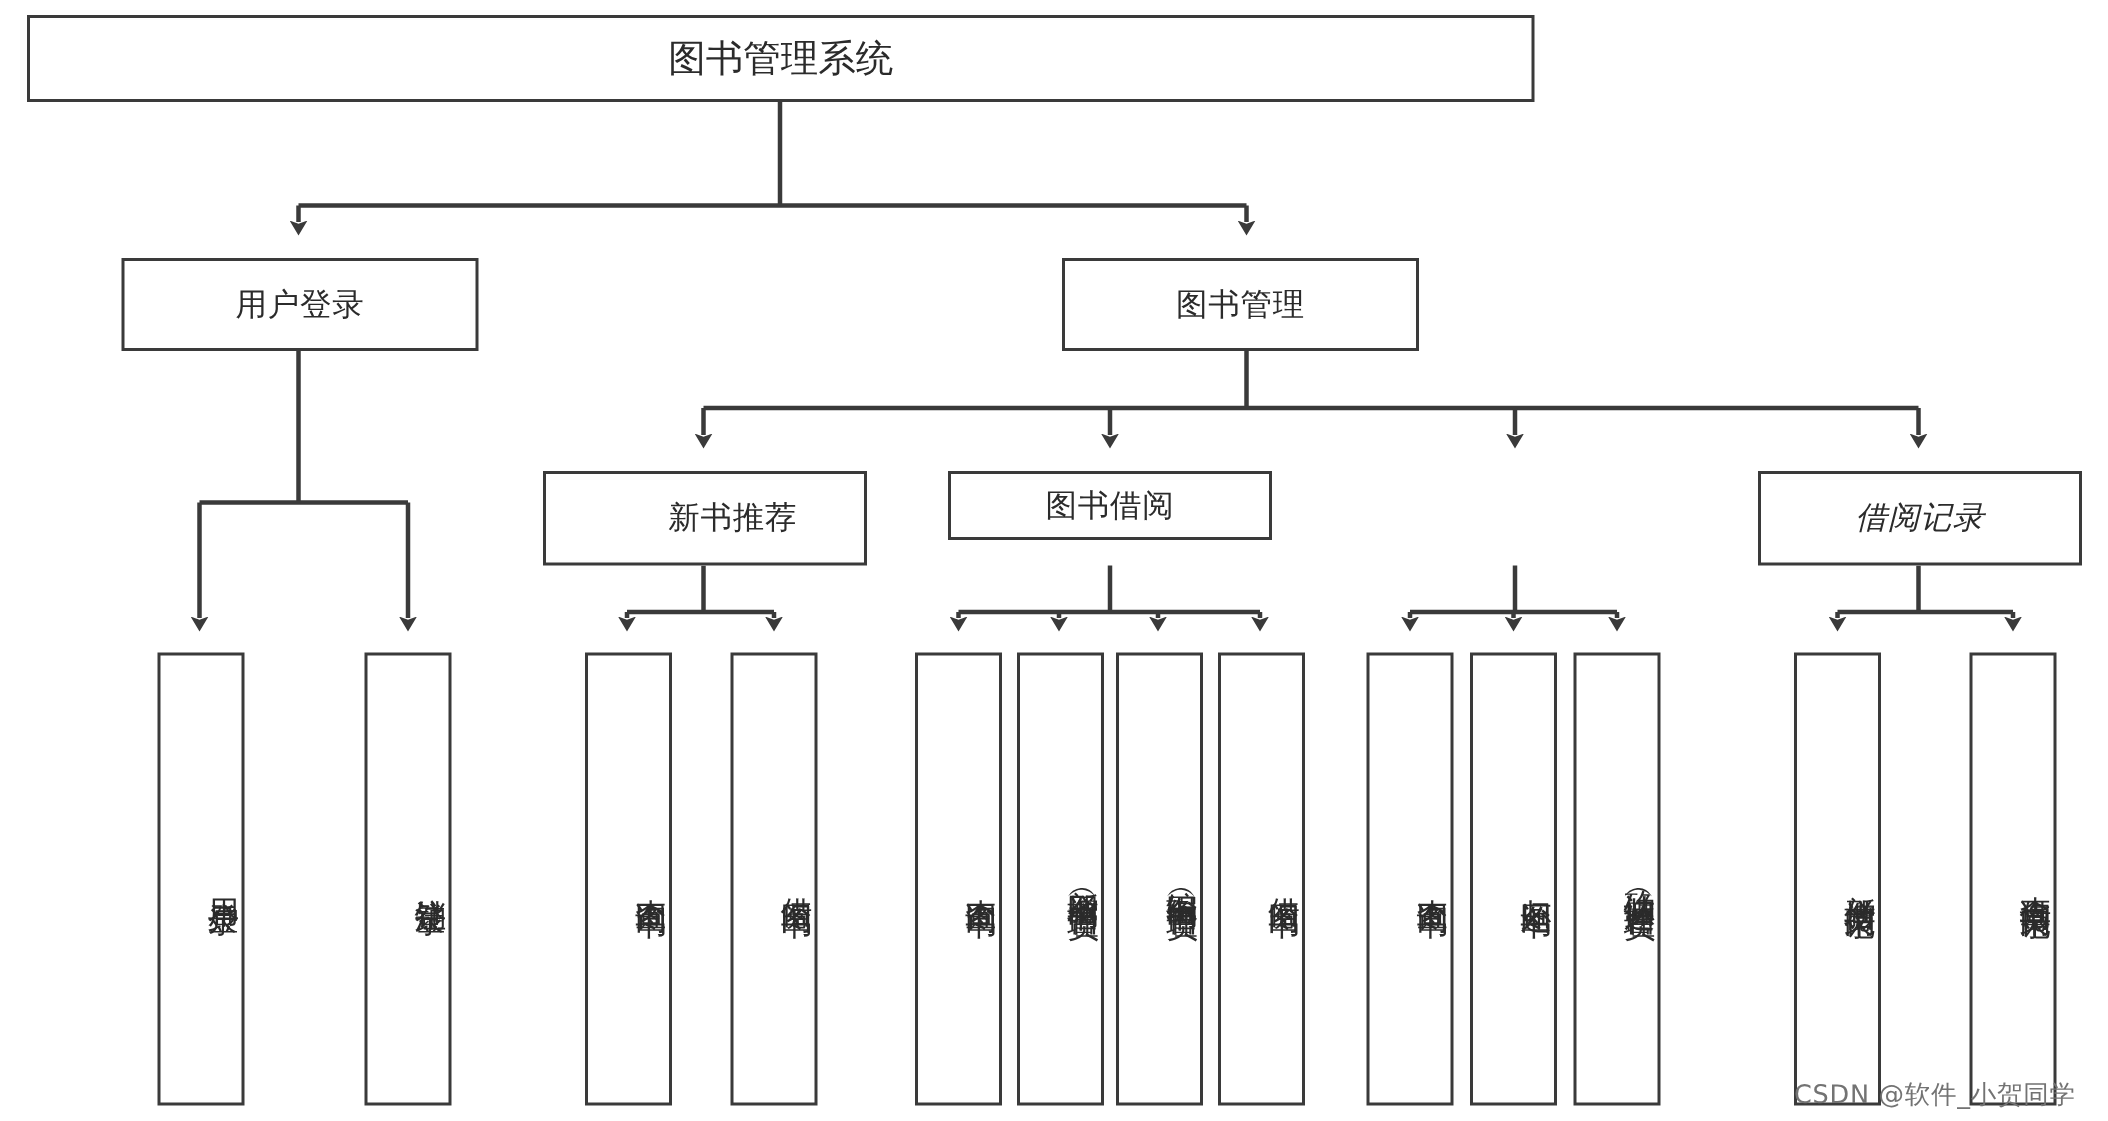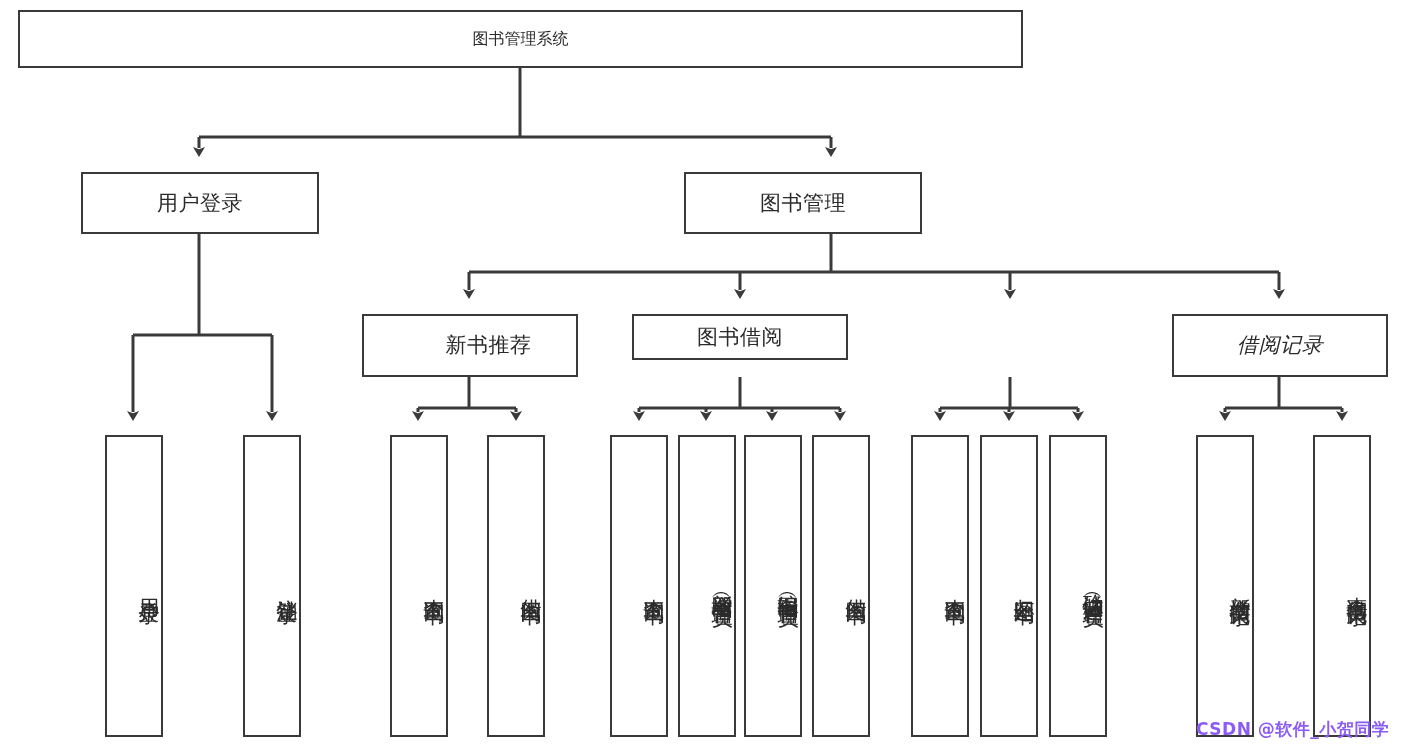--- a/index.html
+++ b/index.html
@@ -35,42 +35,41 @@
     align-items: center;
     justify-content: center;
     text-align: center;
     line-height: 1.15;
   }
   .node.h {
     font-size: 21px;
     letter-spacing: 0.5px;
   }
   .node.root {
-    font-size: 16px;
+    font-size: 25px;
   }
   .node.v {
     font-size: 21px;
     writing-mode: vertical-rl;
     text-orientation: upright;
     letter-spacing: 2px;
     padding-top: 6px;
     padding-bottom: 6px;
     align-items: flex-start;
     justify-content: center;
   }
   .node .label {
     display: block;
   }
   .watermark {
     position: absolute;
     font-size: 17px;
-    color: #8b5cf6;
+    color: #737373;
     white-space: nowrap;
     letter-spacing: 0.5px;
-    font-weight: bold;
   }
 </style>
 </head>
 <body>
 
 <div id="canvas">
 
   <svg id="edges" viewBox="0 0 1405 747" xmlns="http://www.w3.org/2000/svg">
     <defs>
       <marker id="arrow" markerWidth="10" markerHeight="12" refX="1" refY="6" orient="auto" markerUnits="userSpaceOnUse">
@@ -122,21 +121,21 @@
     </g>
   </svg>
 
   <div class="node root" style="left:18px; top:10px; width:1005px; height:58px;">
     <span class="label">图书管理系统</span>
   </div>
 
   <div class="node h" style="left:81px; top:172px; width:238px; height:62px;">
     <span class="label">用户登录</span>
   </div>
-  <div class="node h" style="left:684px; top:172px; width:238px; height:62px;">
+  <div class="node h" style="left:708px; top:172px; width:238px; height:62px;">
     <span class="label">图书管理</span>
   </div>
 
   <div class="node h" style="left:362px; top:314px; width:216px; height:63px;padding-left:37px;">
     <span class="label">新书推荐</span>
   </div>
   <div class="node h" style="left:632px; top:314px; width:216px; height:46px;text-align:right;">
     <span class="label">图书借阅</span>
   </div>
   <div class="node h" style="left:1172px; top:314px; width:216px; height:63px;font-style:italic;">

